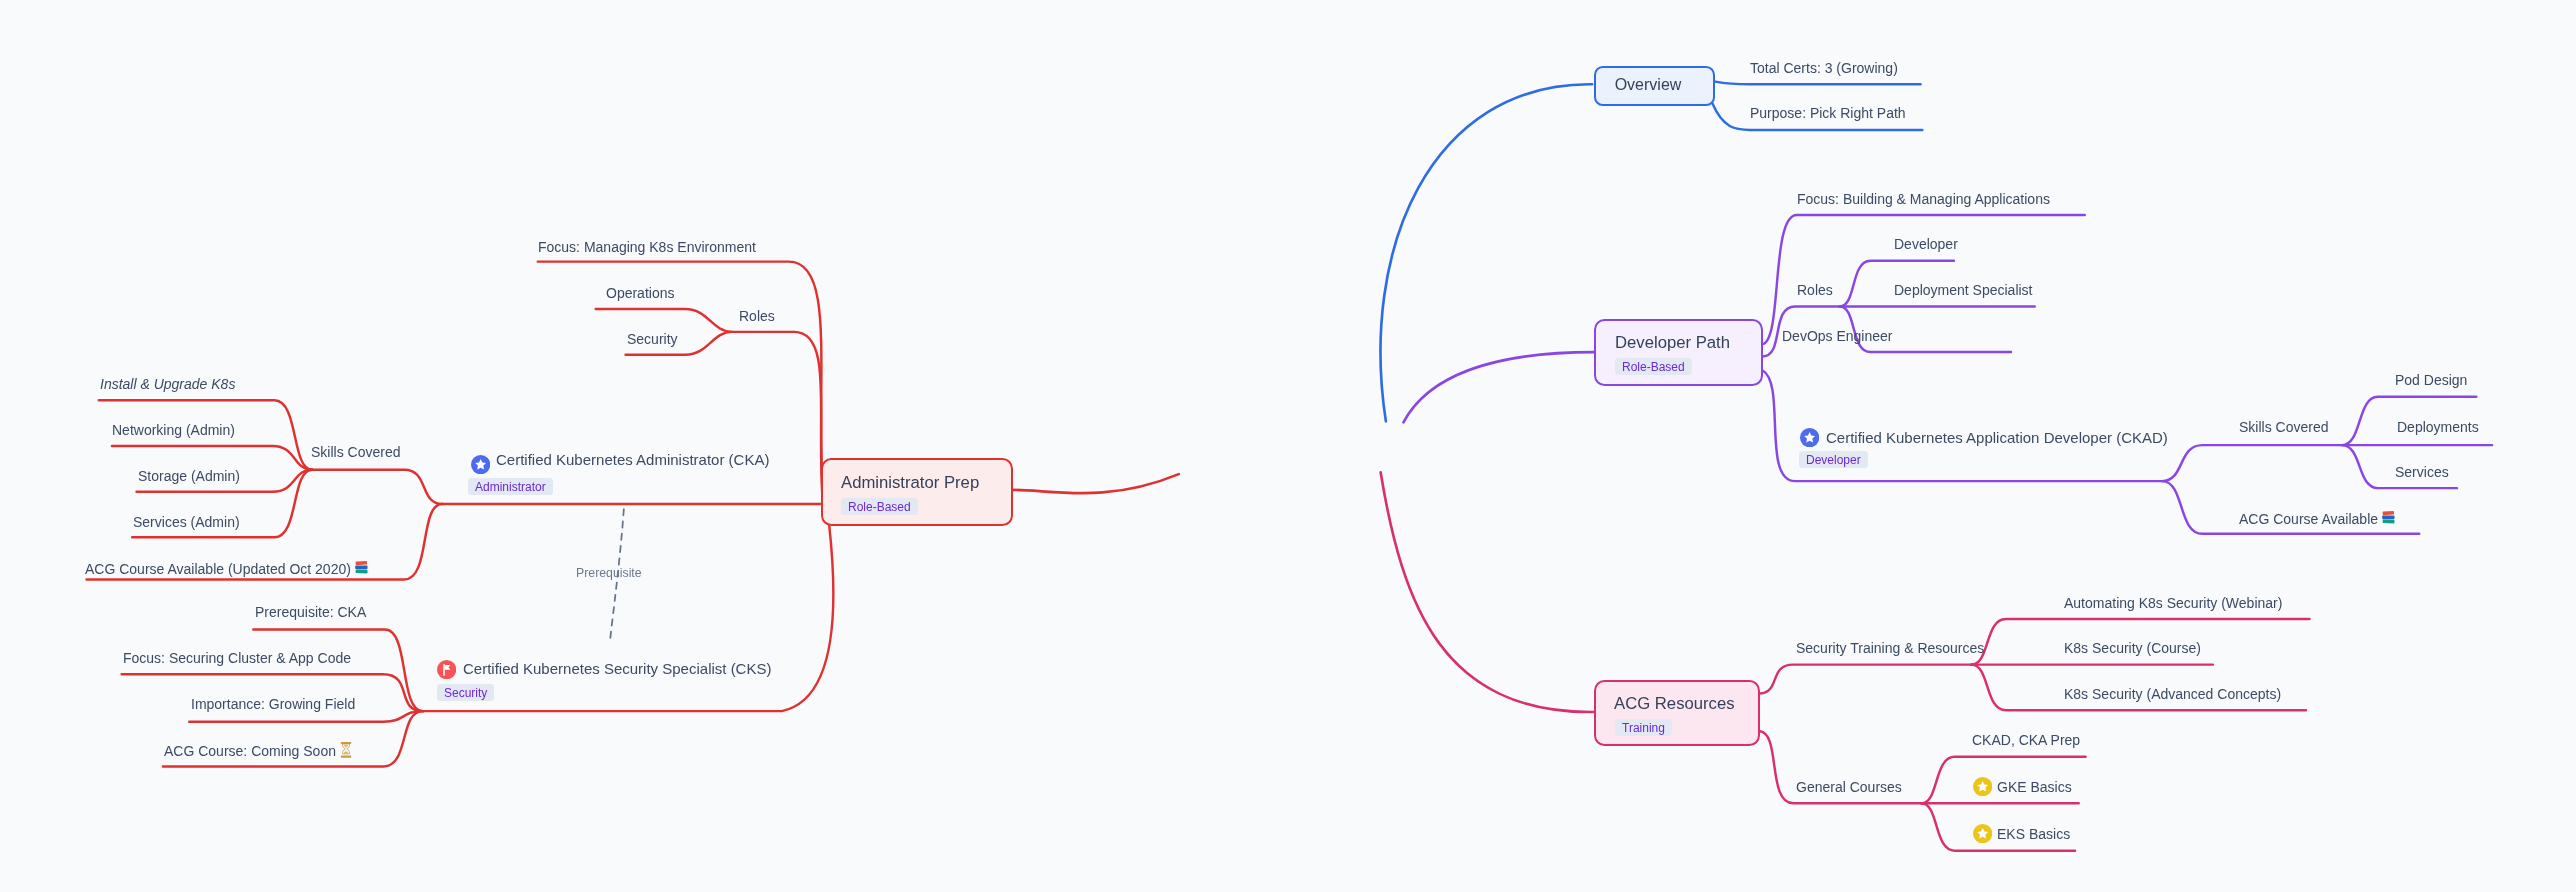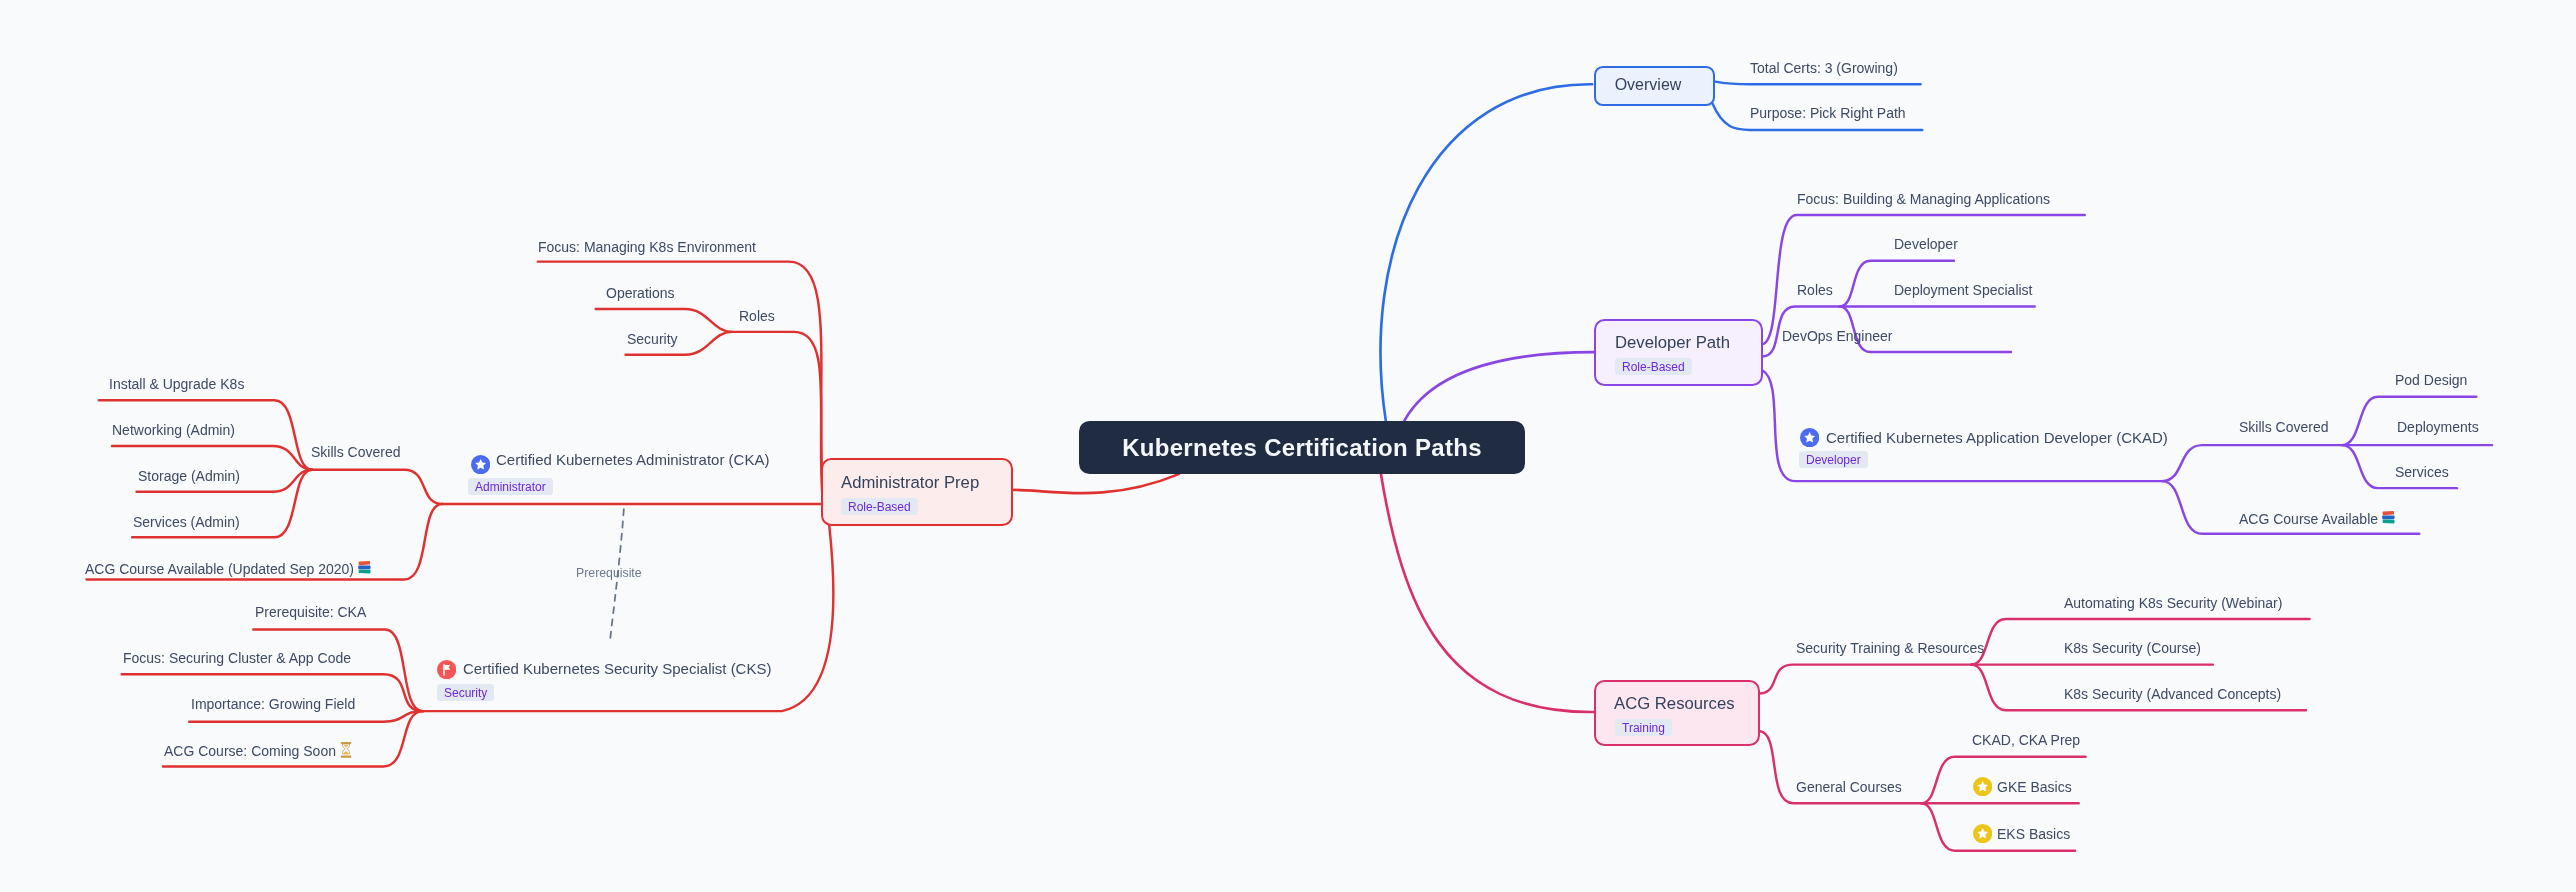--- a/index.html
+++ b/index.html
@@ -78,23 +78,20 @@
     <path class="p-red" d="M503,574 C477,574 490,660 460,660 H98"></path>
     <path class="p-red" d="M944,599 C955,700 950,797 890,810 H481"></path>
     <path class="p-red" d="M481,810 C454,810 466,717 438,717 H288"></path>
     <path class="p-red" d="M481,810 C450,810 470,768 436,768 H138"></path>
     <path class="p-red" d="M481,810 C456,810 462,822 436,822 H215"></path>
     <path class="p-red" d="M481,810 C454,810 466,873 436,873 H185"></path>
 
     <path class="p-dash" d="M710,580 C706,636 698,696 694,732" marker-end="url(#arrow)"></path>
   </svg>
 
-  <div class="rootbox" style="left:1079px;top:421px;width:446px;height:53px;">
-    <div class="roottitle">Kubernetes Certification Paths</div>
-  </div>
 
   <div class="nodebox" style="left:1594px;top:66px;width:121px;height:40px;background:#ebf2fd;border:2.2px solid #2e6ce5;border-radius:8.8px;"></div>
   <div class="boxtitle" style="left:1594px;top:76px;width:108px;text-align:center;font-size:16px;">Overview</div>
   <div class="leaf" style="left:1750px;top:60px;">Total Certs: 3 (Growing)</div>
   <div class="leaf" style="left:1750px;top:105px;">Purpose: Pick Right Path</div>
 
   <div class="nodebox" style="left:1594px;top:319px;width:169px;height:67px;background:#f6effe;border:2.2px solid #8a46e5;"></div>
   <div class="boxtitle" style="left:1615px;top:333px;">Developer Path</div>
   <div class="tag" style="left:1615px;top:358px;">Role-Based</div>
   <div class="leaf" style="left:1797px;top:191px;">Focus: Building &amp; Managing Applications</div>
@@ -155,25 +152,25 @@
 
   <span class="badge" style="left:471px;top:455px;">
     <svg width="19.3" height="19.3" viewBox="0 0 22 22">
         <circle cx="11" cy="11" r="11" fill="#4d6bf0"></circle>
         <path d="M11 4.6l1.9 3.9 4.3.6-3.1 3 .7 4.3L11 14.4l-3.8 2 .7-4.3-3.1-3 4.3-.6z" fill="#fff"></path>
       </svg>
   </span>
   <div class="cert" style="left:496px;top:451px;">Certified Kubernetes Administrator (CKA)</div>
   <div class="tag" style="left:468px;top:478px;">Administrator</div>
   <div class="leaf" style="left:311px;top:444px;">Skills Covered</div>
-  <div class="leaf" style="left:109px;top:376px;">Install &amp; Upgrade K8s</div>
+  <div class="leaf" style="left:100px;top:376px;font-style:italic;">Install &amp; Upgrade K8s</div>
   <div class="leaf" style="left:112px;top:422px;">Networking (Admin)</div>
   <div class="leaf" style="left:138px;top:468px;">Storage (Admin)</div>
   <div class="leaf" style="left:133px;top:514px;">Services (Admin)</div>
-  <div class="leaf" style="left:85px;top:559px;"><span>ACG Course Available (Updated Sep 2020)</span><span class="inline-ic"><svg width="17.6" height="17.6" viewBox="0 0 20 20">
+  <div class="leaf" style="left:85px;top:559px;"><span>ACG Course Available (Updated Oct 2020)</span><span class="inline-ic"><svg width="17.6" height="17.6" viewBox="0 0 20 20">
           <rect x="3" y="2.6" width="13" height="4.2" rx="1" fill="#e5533d" transform="rotate(-4 9 5)"></rect>
           <rect x="2.5" y="7.4" width="14" height="4.2" rx="1" fill="#2563c4"></rect>
           <rect x="3" y="12" width="13.5" height="4.2" rx="1" fill="#0e9f8a" transform="rotate(2 9 14)"></rect>
         </svg></span></div>
 
   <div class="gray" style="left:576px;top:566px;">Prerequisite</div>
 
   <span class="badge" style="left:437px;top:660px;">
     <svg width="19.3" height="19.3" viewBox="0 0 22 22">
         <circle cx="11" cy="11" r="11" fill="#f75555"></circle>

